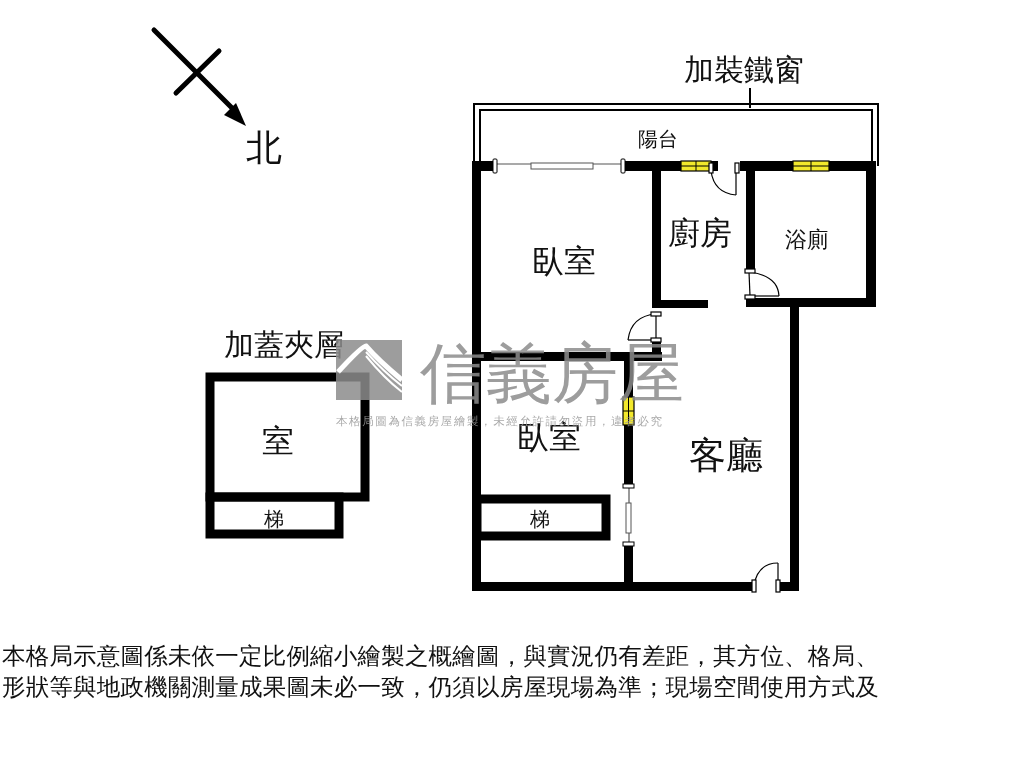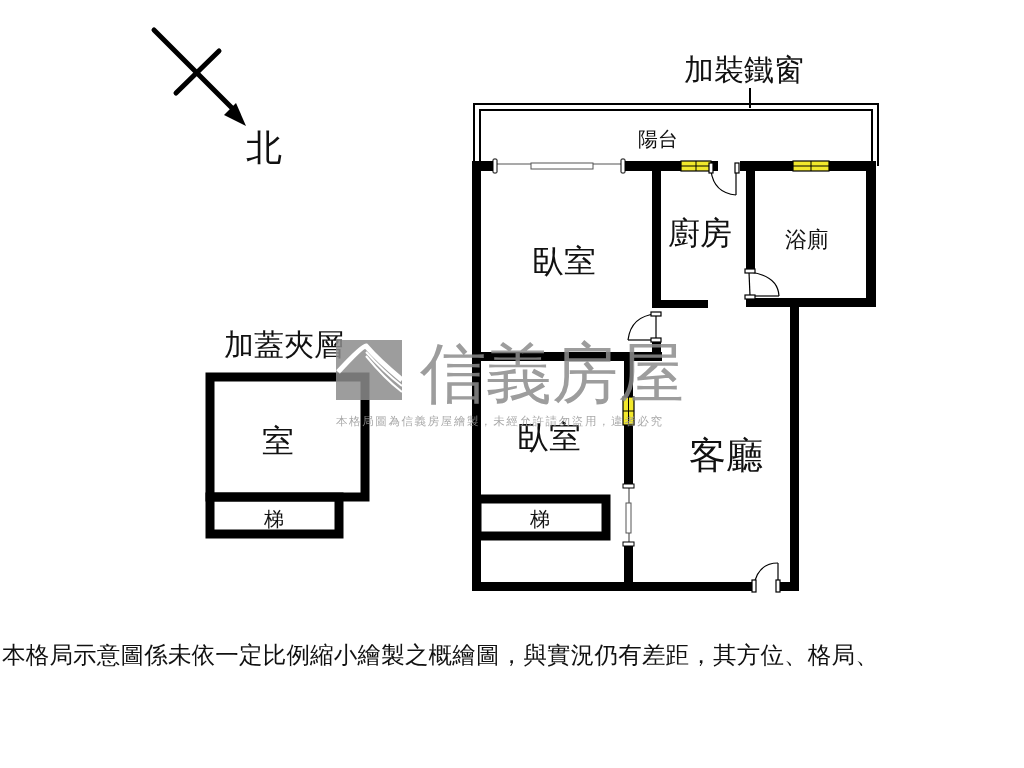--- a/index.html
+++ b/index.html
@@ -1,21 +1,21 @@
 <!DOCTYPE html>
 <html><head>
 <meta charset="utf-8">
 <style>
   html, body { margin: 0; padding: 0; background: #ffffff; }
   body { width: 1024px; height: 768px; position: relative; overflow: hidden; font-family: "DejaVu Serif", "Liberation Serif", serif; color: #111; }
   #plan { position: absolute; left: 0; top: 0; width: 1024px; height: 640px; }
   .lbl { font-family: "DejaVu Serif", "Liberation Serif", serif; fill: #111; }
   .wm { font-family: "DejaVu Sans", "Liberation Sans", sans-serif; fill: #8c8c8c; }
   .wm-small { font-family: "DejaVu Sans", "Liberation Sans", sans-serif; fill: #9a9a9a; }
-  #disclaimer { position: absolute; left: 2px; top: 641px; width: 1022px; font-size: 23.5px; line-height: 31px; letter-spacing: 0.2px; font-family: Liberation Mono, monospace; color: #111; white-space: nowrap; }
+  #disclaimer { position: absolute; left: 2px; top: 641px; width: 1022px; font-size: 23.5px; line-height: 31px; letter-spacing: 0.2px; font-family: Liberation Sans, sans-serif; color: #111; white-space: nowrap; }
   #disclaimer div { height: 31px; }
 </style>
 </head>
 <body>
 
 <svg id="plan" viewBox="0 0 1024 640" xmlns="http://www.w3.org/2000/svg">
 
   <g>
     <line x1="154" y1="30" x2="232" y2="108" stroke="#000" stroke-width="5" stroke-linecap="round"></line>
     <line x1="176" y1="93" x2="219" y2="51" stroke="#000" stroke-width="5" stroke-linecap="round"></line>
@@ -149,13 +149,14 @@
       <path d="M366,352 Q384,372 402,386" fill="none" stroke="#ffffff" stroke-width="2"></path>
       <path d="M366,356 Q384,378 402,392" fill="none" stroke="#ffffff" stroke-width="2"></path>
     </g>
     <text class="wm" x="420" y="396" font-size="66">信義房屋</text>
     <text class="wm-small" x="336" y="425" font-size="11.5" letter-spacing="1.6">本格局圖為信義房屋繪製，未經允許請勿盜用，違者必究</text>
   </g>
 </svg>
 
 <div id="disclaimer">
   <div>本格局示意圖係未依一定比例縮小繪製之概繪圖，與實況仍有差距，其方位、格局、</div>
+  <div>形狀等與地政機關測量成果圖未必一致，仍須以房屋現場為準；現場空間使用方式及</div>
 </div>
 
 </body></html>

